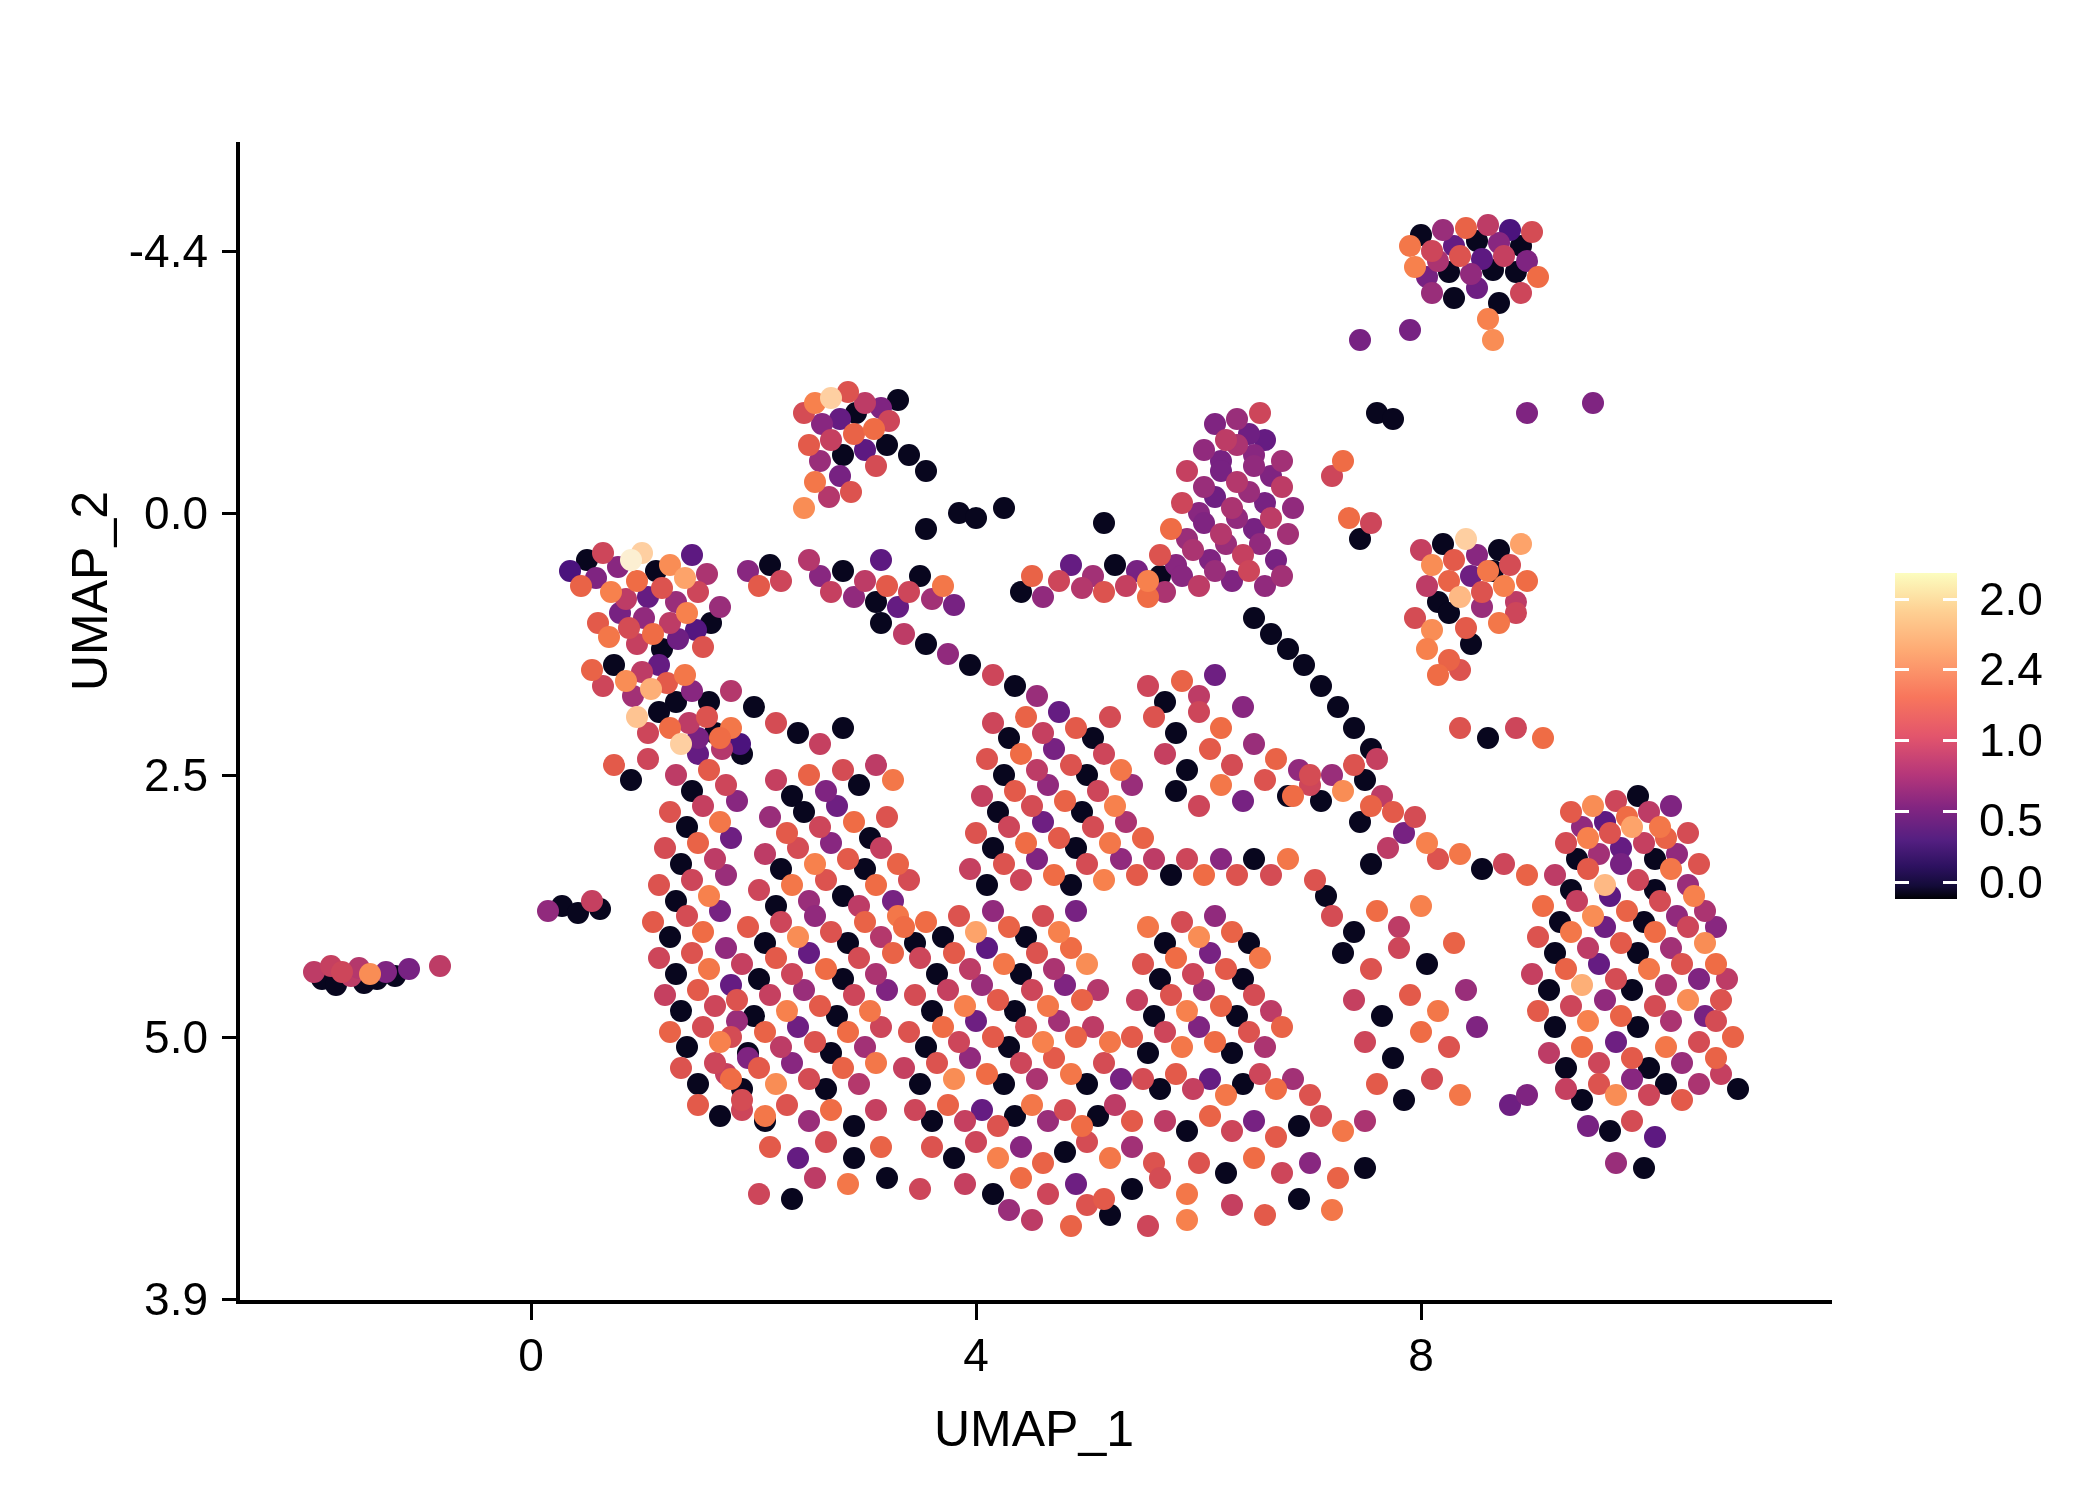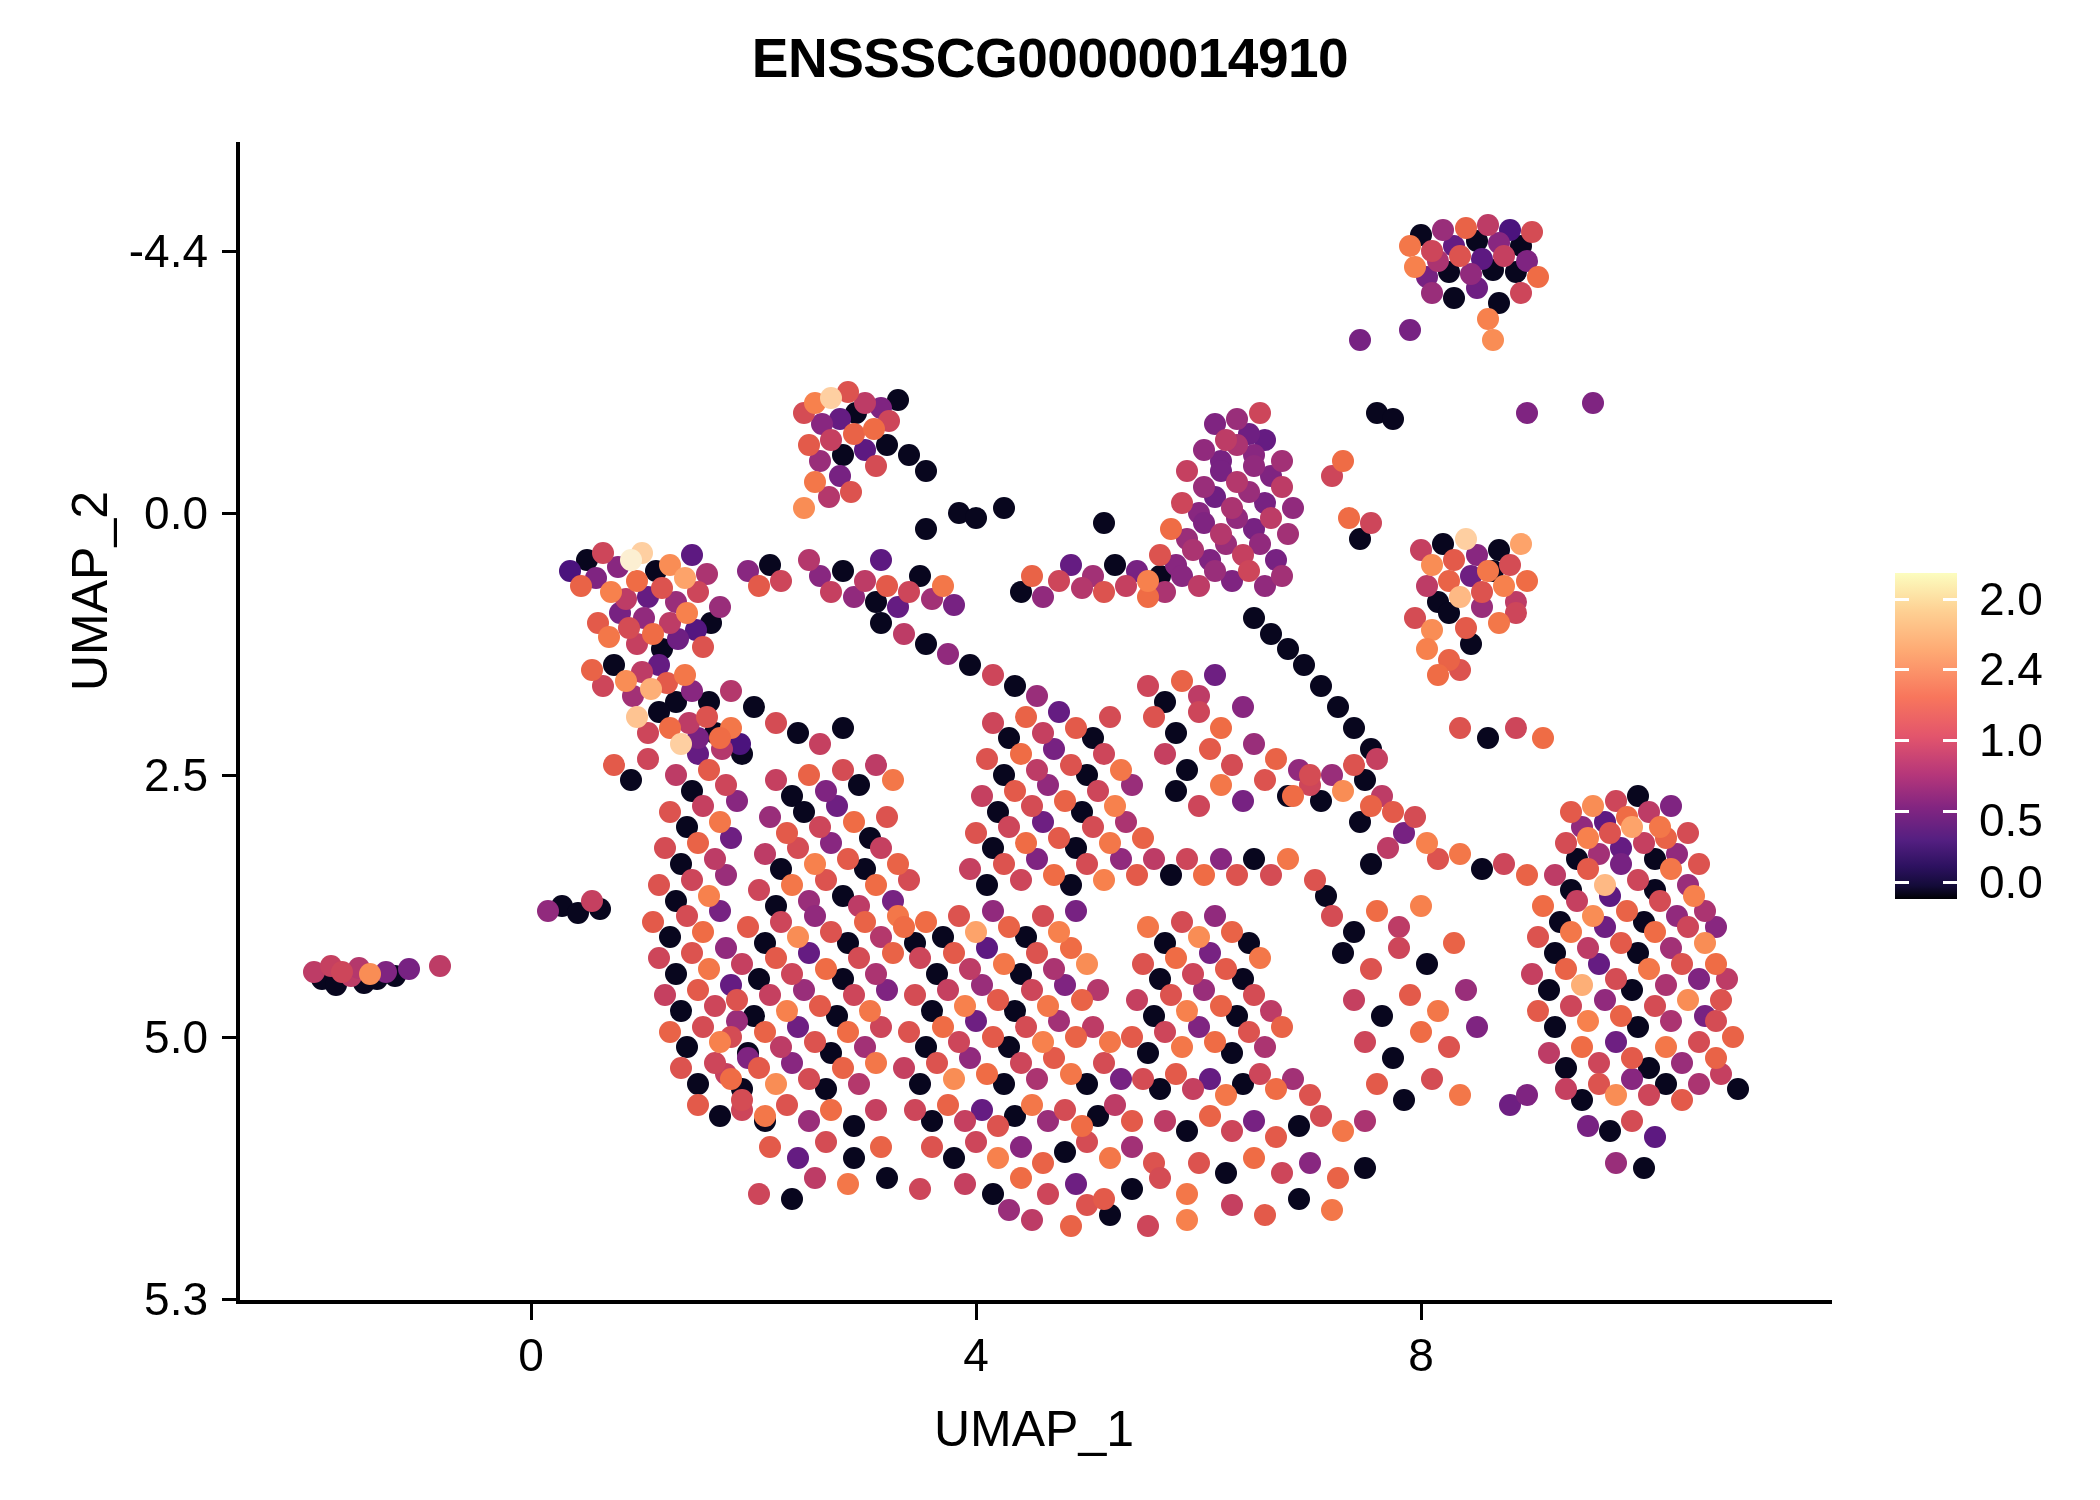--- a/index.html
+++ b/index.html
@@ -162,21 +162,20 @@
     color: #000000;
     white-space: nowrap;
     transform: translateY(-50%);
   }
 </style>
 </head>
 <body>
 
 <div id="root">
 
-  <div class="plot-title">ENSSSCG00000014910</div>
 
   <div class="axis-line-y"></div>
   <div class="axis-line-x"></div>
 
   <div class="panel" id="panel">
       <div class="pt" style="left: 78.0625px; top: 830.024px; background: rgb(189, 60, 102); z-index: 13;"></div>
       <div class="pt" style="left: 85.85px; top: 837.36px; background: rgb(8, 6, 30); z-index: 1;"></div>
       <div class="pt" style="left: 94.75px; top: 823.736px; background: rgb(197, 64, 96); z-index: 14;"></div>
       <div class="pt" style="left: 100.312px; top: 842.6px; background: rgb(8, 6, 30); z-index: 1;"></div>
       <div class="pt" style="left: 105.875px; top: 830.024px; background: rgb(205, 70, 90); z-index: 14;"></div>
@@ -1033,21 +1032,21 @@
       <div class="pt" style="left: 1379.69px; top: 1020.76px; background: rgb(153, 46, 122); z-index: 11;"></div>
       <div class="pt" style="left: 1407.5px; top: 1026px; background: rgb(8, 6, 30); z-index: 1;"></div>
       <div class="pt" style="left: 1079.31px; top: 737.8px; background: rgb(220, 83, 79); z-index: 15;"></div>
       <div class="pt" style="left: 1090.44px; top: 753.52px; background: rgb(8, 6, 30); z-index: 1;"></div>
       <div class="pt" style="left: 523.062px; top: 1052.2px; background: rgb(205, 70, 90); z-index: 14;"></div>
       <div class="pt" style="left: 556.438px; top: 1057.44px; background: rgb(8, 6, 30); z-index: 1;"></div>
     </div>
 
   <div id="yticks">
       <div class="tick-y" style="top: 1298px;"></div>
-      <div class="ticklabel-y-inner" style="left: 0px; top: 1299px;">5.3</div>
+      <div class="ticklabel-y-inner" style="left: 0px; top: 1299px;">3.9</div>
       <div class="tick-y" style="top: 1036px;"></div>
       <div class="ticklabel-y-inner" style="left: 0px; top: 1037px;">5.0</div>
       <div class="tick-y" style="top: 774px;"></div>
       <div class="ticklabel-y-inner" style="left: 0px; top: 775px;">2.5</div>
       <div class="tick-y" style="top: 512px;"></div>
       <div class="ticklabel-y-inner" style="left: 0px; top: 513px;">0.0</div>
       <div class="tick-y" style="top: 250px;"></div>
       <div class="ticklabel-y-inner" style="left: 0px; top: 251px;">-4.4</div>
     </div>
   <div id="xticks">

